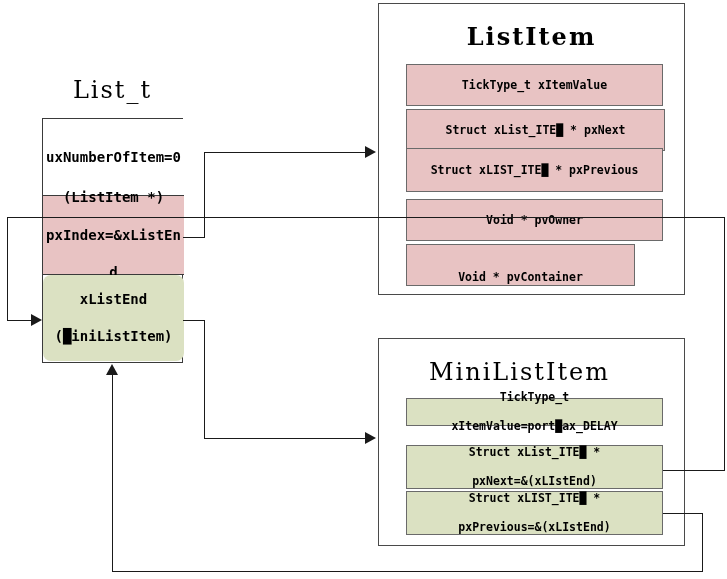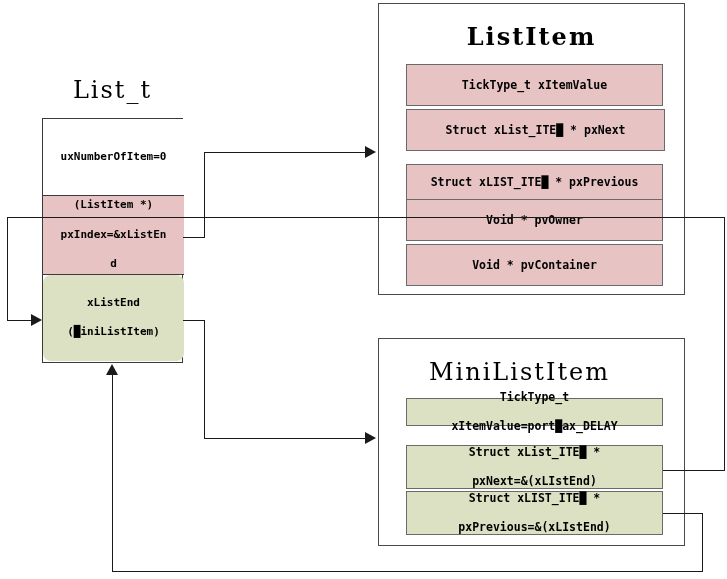--- a/index.html
+++ b/index.html
@@ -42,21 +42,21 @@
   .lt-cell {
     position: absolute;
     left: 0;
     width: 141px;
     display: flex;
     align-items: center;
     justify-content: center;
     text-align: center;
     font-family: "DejaVu Sans Mono", monospace;
     font-weight: bold;
-    font-size: 11px;
+    font-size: 14px;
     line-height: 1.35;
     color: #000000;
     box-sizing: border-box;
   }
   #lt-cell-0 { top: 0px;   height: 76px;  background: #ffffff; }
   #lt-cell-1 { top: 76px;  height: 80px;  background: #e8c3c3; border-top: 1.5px solid #3a3a3a; border-bottom: 1.5px solid #3a3a3a;}
   #lt-cell-2 { top: 156px; height: 86px;  background: #dbe1c2; border-radius: 8px; }
   .lt-cell span { display: block; padding: 0 4px; }
 
   
@@ -138,27 +138,27 @@
 
   <div class="outer-box" id="listitem-box"></div>
   <div class="struct-title" style="left:378px; top:22px; width:307px;font-weight:bold;">ListItem</div>
 
   <div class="field pink" style="left:406px; top:64px; width:257px; height:42px;">
     <span>TickType_t xItemValue</span>
   </div>
   <div class="field pink" style="left:406px; top:109px; width:259px; height:42px;">
     <span>Struct xList_ITE█ * pxNext</span>
   </div>
-  <div class="field pink" style="left:406px; top:164px; width:257px; height:36px;">
+  <div class="field pink" style="left:406px; top:148px; width:257px; height:44px;">
     <span>Struct xLIST_ITE█ * pxPrevious</span>
   </div>
   <div class="field pink" style="left:406px; top:199px; width:257px; height:42px;">
     <span>Void * pvOwner</span>
   </div>
-  <div class="field pink" style="left:406px; top:244px; width:257px; height:42px;">
+  <div class="field pink" style="left:406px; top:244px; width:229px; height:42px;align-items:flex-end;">
     <span>Void * pvContainer</span>
   </div>
 
   <div class="outer-box" id="minilistitem-box"></div>
   <div class="struct-title" style="left:378px; top:358px; width:283px;">MiniListItem</div>
 
   <div class="field green" style="left:406px; top:398px; width:257px; height:28px;">
     <span style="text-align:center;">
       <span>TickType_t</span><br>
       <span>xItemValue=port█ax_DELAY</span>

